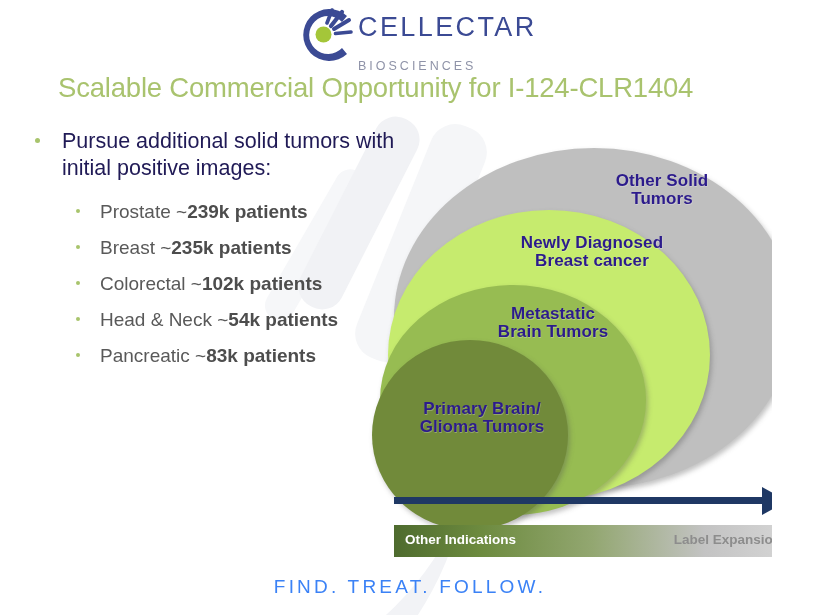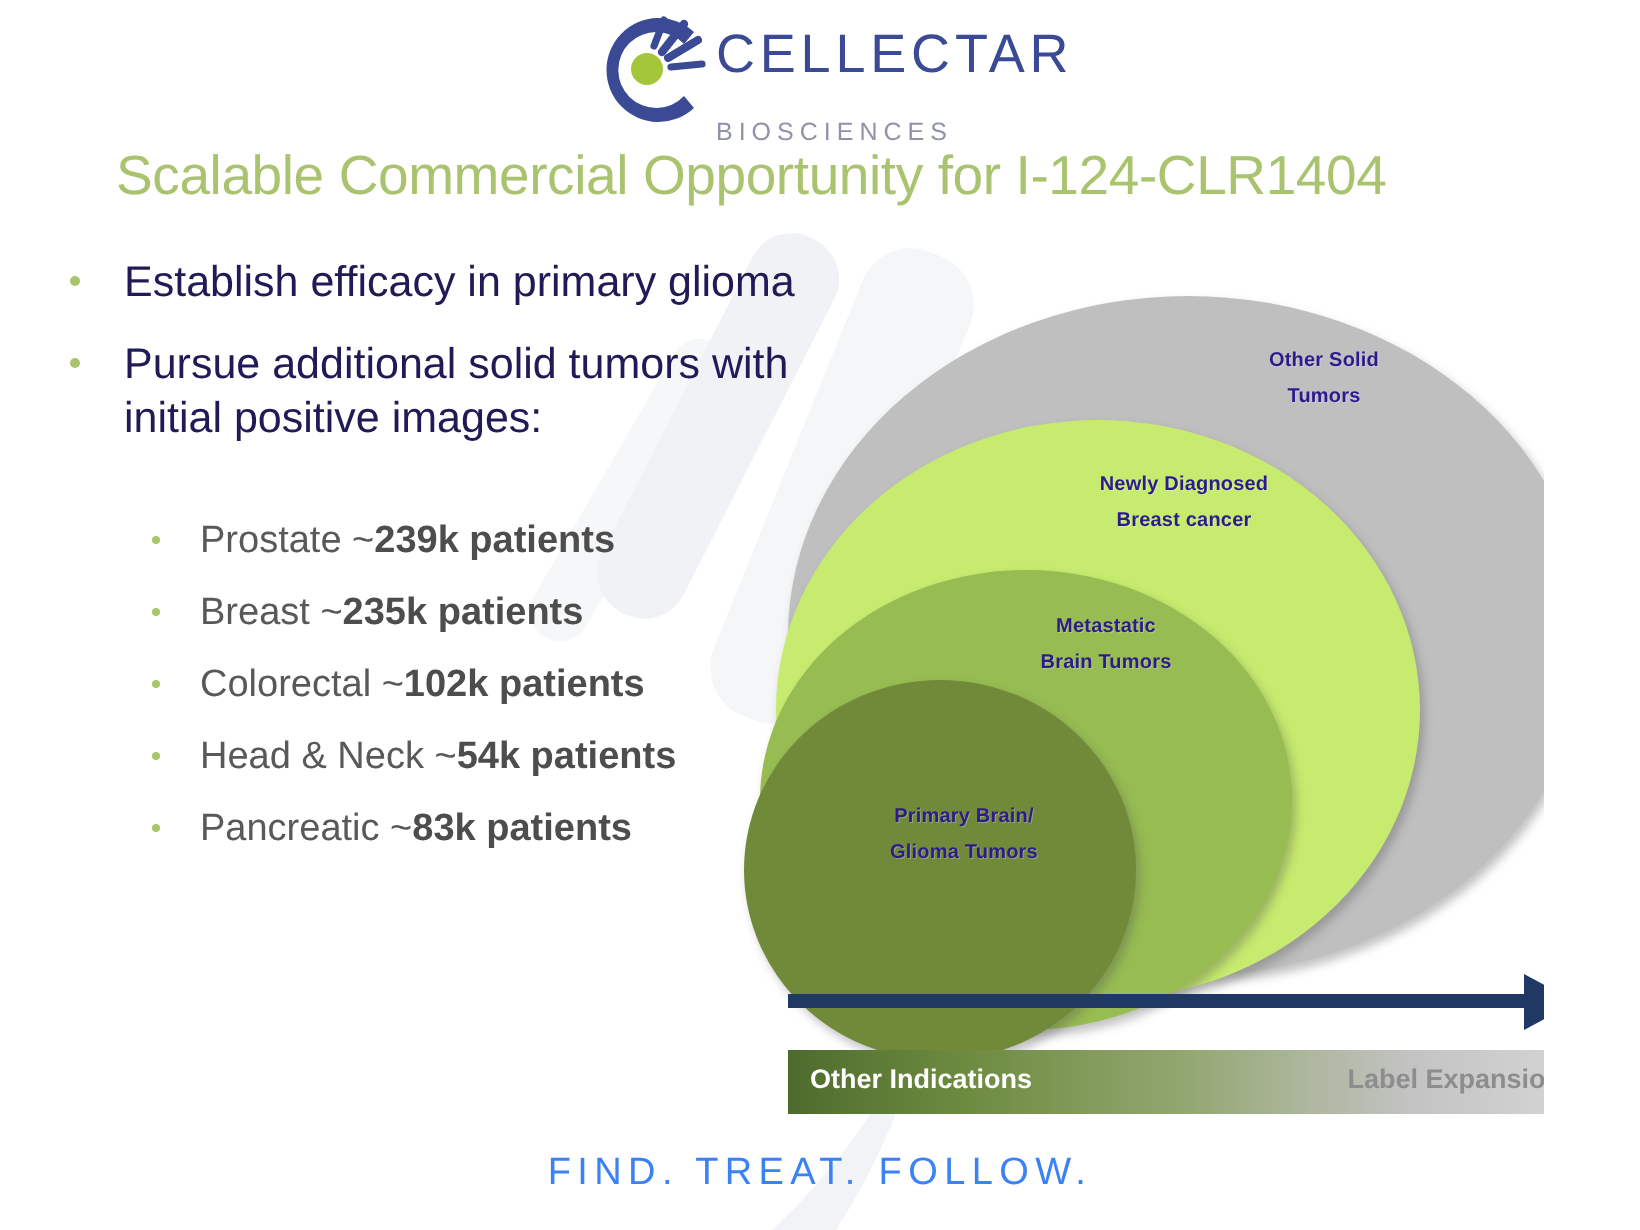--- a/index.html
+++ b/index.html
@@ -125,21 +125,21 @@
   .b1 .dot {
     position: absolute;
     left: 13px;
     top: 10px;
     width: 5px;
     height: 5px;
     border-radius: 50%;
     background: #a8c46c;
   }
   .sub-list {
-    margin-top: 36px;
+    margin-top: 18px;
   }
   .b2 {
     position: relative;
     padding-left: 78px;
     color: #595959;
     font-size: 19px;
     line-height: 24px;
     margin-bottom: 12px;
     white-space: nowrap;
   }
@@ -164,21 +164,21 @@
   }
   .oval {
     position: absolute;
     border-radius: 50%;
     box-shadow: 2px 3px 5px rgba(80,80,80,0.35);
   }
   .oval-label {
     position: absolute;
     text-align: center;
     color: #2c1b8c;
-    font-size: 10px;
+    font-size: 17px;
     font-weight: bold;
     line-height: 18px;
     letter-spacing: 0.1px;
     text-shadow: 0.5px 0.5px 0 rgba(255,255,255,0.25);
   }
   .ov-outer { left: 22px; top: 8px; width: 400px; height: 340px; background: #bfbfbf; }
   .ov-2     { left: 16px; top: 70px; width: 322px; height: 290px; background: #c6eb6e; }
   .ov-3     { left: 8px;  top: 145px; width: 266px; height: 230px; background: #97bc52; }
   .ov-4     { left: 0px;  top: 200px; width: 196px; height: 190px; background: #718a3a; }
 
@@ -269,24 +269,20 @@
       <div class="logo-name">CELLECTAR</div>
       <div class="logo-sub">BIOSCIENCES</div>
     </div>
   </div>
 
   <div class="slide-title">Scalable Commercial Opportunity for I-124-CLR1404</div>
 
   <div class="bullets">
     <div class="b1">
       <span class="dot"></span>
-      <span>Establish efficacy in primary glioma</span>
-    </div>
-    <div class="b1">
-      <span class="dot"></span>
       <span>Pursue additional solid tumors with initial positive images:</span>
     </div>
 
     <div class="sub-list">
       <div class="b2">
         <span class="dot"></span><span>Prostate ~</span><b>239k patients</b>
       </div>
       <div class="b2">
         <span class="dot"></span><span>Breast ~</span><b>235k patients</b>
       </div>

